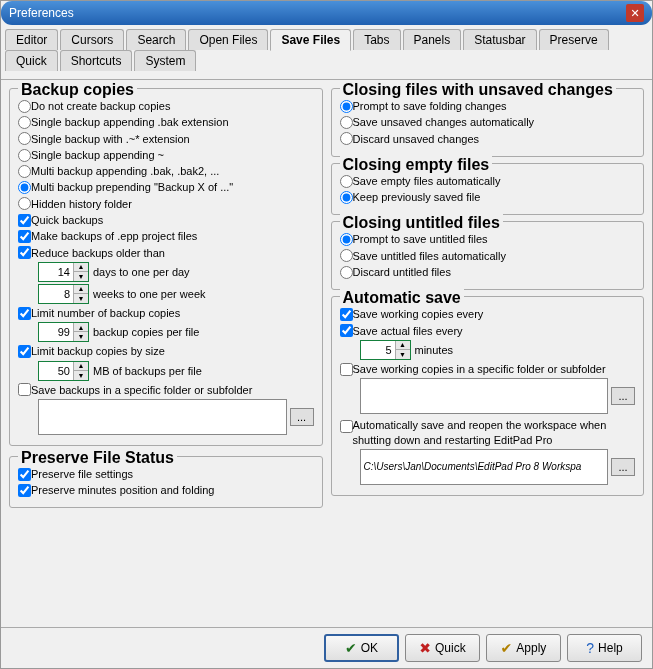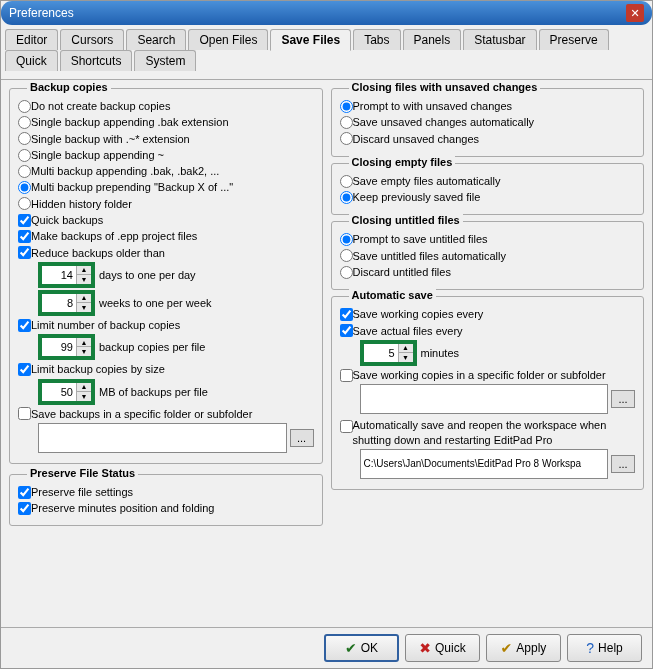--- a/index.html
+++ b/index.html
@@ -92,25 +92,25 @@
     }
     .group-box {
       border: 1px solid #aaa;
       border-radius: 3px;
       padding: 6px 8px 8px 8px;
       position: relative;
     }
     .group-box-title {
       position: absolute;
       top: -8px;
-      left: 17px;
+      left: 8px;
       background: #f0f0f0;
       padding: 0 3px;
       font-weight: bold;
-      font-size: 11px;
+      font-size: 16px;
     }
     .group-content {
       margin-top: 4px;
     }
     .radio-item, .checkbox-item {
       display: flex;
       align-items: center;
       margin: 2px 0;
       gap: 0;
     }
@@ -124,21 +124,21 @@
       line-height: 1.3;
     }
     .spinner-row {
       display: flex;
       align-items: center;
       gap: 4px;
       margin: 2px 0 2px 20px;
     }
     .spinner-container {
       display: flex;
-      border: 4px solid #15803d;
+      border: 1px solid #15803d;
       background: #84cc16;
     }
     .spinner-val {
       width: 34px;
       border: none;
       outline: none;
       font-size: 11px;
       padding: 1px 3px;
       text-align: right;
     }
@@ -163,24 +163,25 @@
       font-size: 11px;
     }
     .folder-row {
       display: flex;
       align-items: center;
       gap: 3px;
       margin: 2px 0 2px 20px;
     }
     .folder-input {
       flex: 1;
-      height: 30px;
+      height: 36px;
       border: 1px solid #888;
       font-size: 11px;
       padding: 1px 3px;
+      font-style: italic;
     }
     .browse-btn {
       width: 24px;
       height: 18px;
       background: #e0e0e0;
       border: 1px solid #888;
       cursor: pointer;
       font-size: 11px;
       display: flex;
       align-items: center;
@@ -373,21 +374,21 @@
 
     </div>
 
     <div class="right-panel">
 
       <div class="group-box">
         <span class="group-box-title">Closing files with unsaved changes</span>
         <div class="group-content">
           <div class="radio-item">
             <input type="radio" name="unsaved" checked="" style="">
-            <label>Prompt to with unsaved changes</label>
+            <label>Prompt to save folding changes</label>
           </div>
           <div class="radio-item">
             <input type="radio" name="unsaved" style="">
             <label>Save unsaved changes automatically</label>
           </div>
           <div class="radio-item">
             <input type="radio" name="unsaved" style="">
             <label>Discard unsaved changes</label>
           </div>
         </div>

